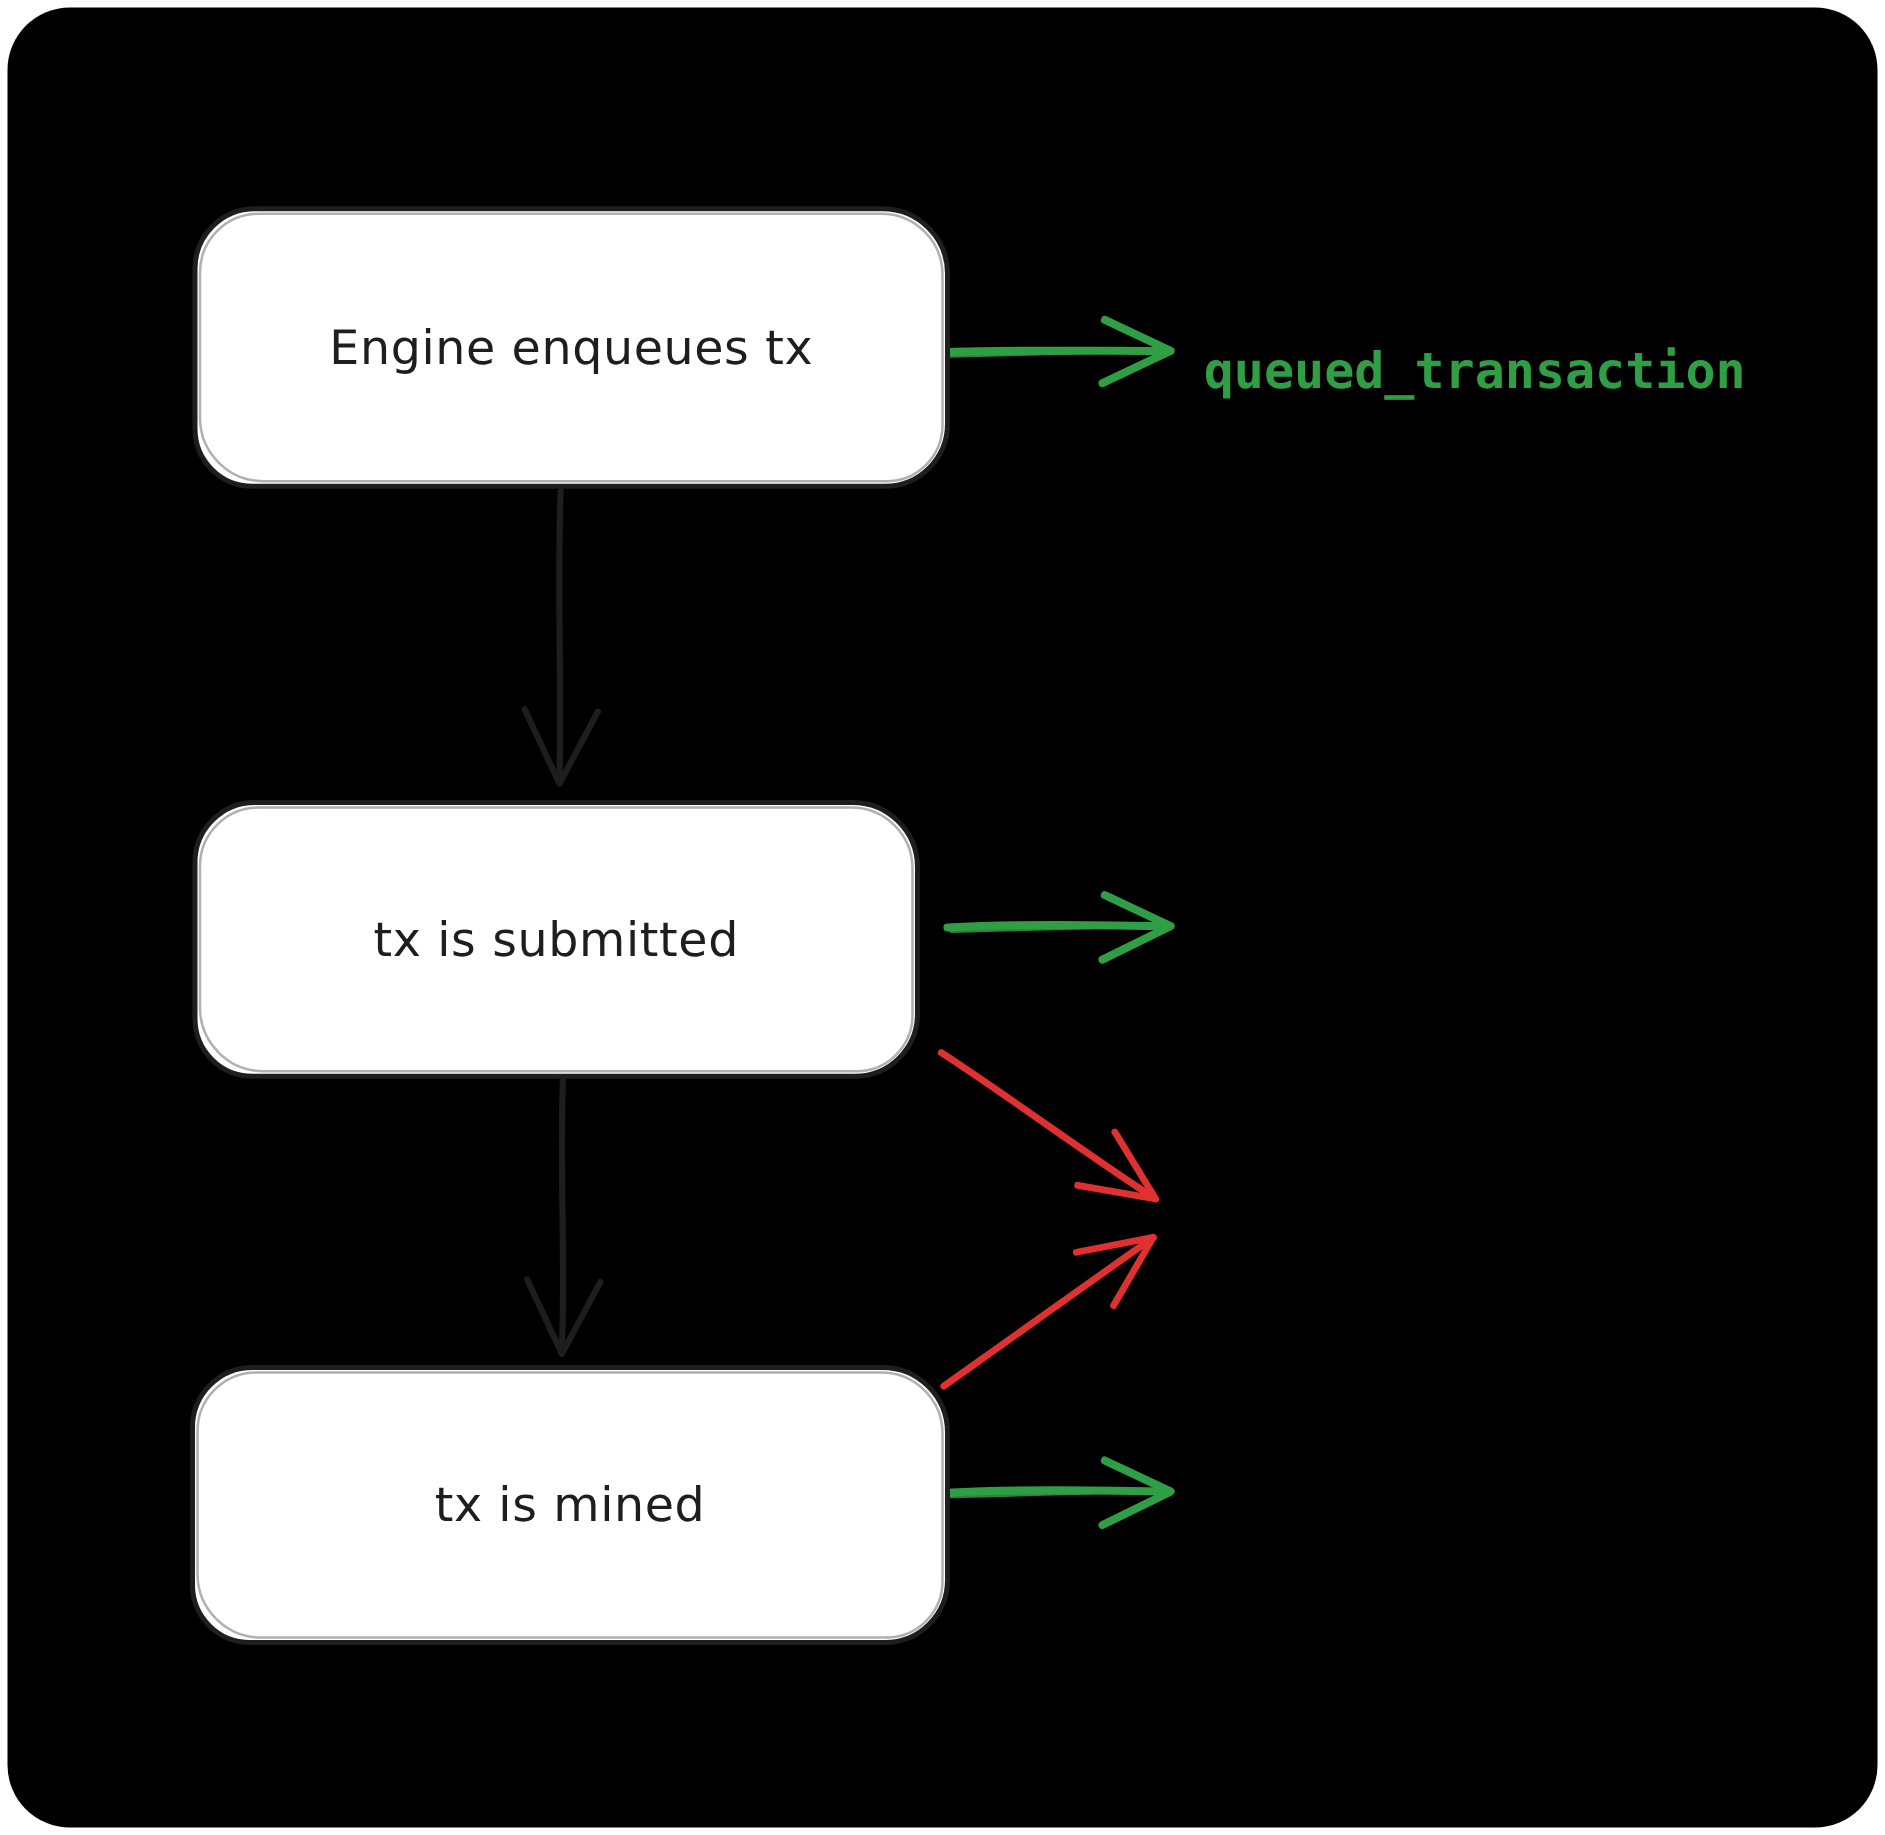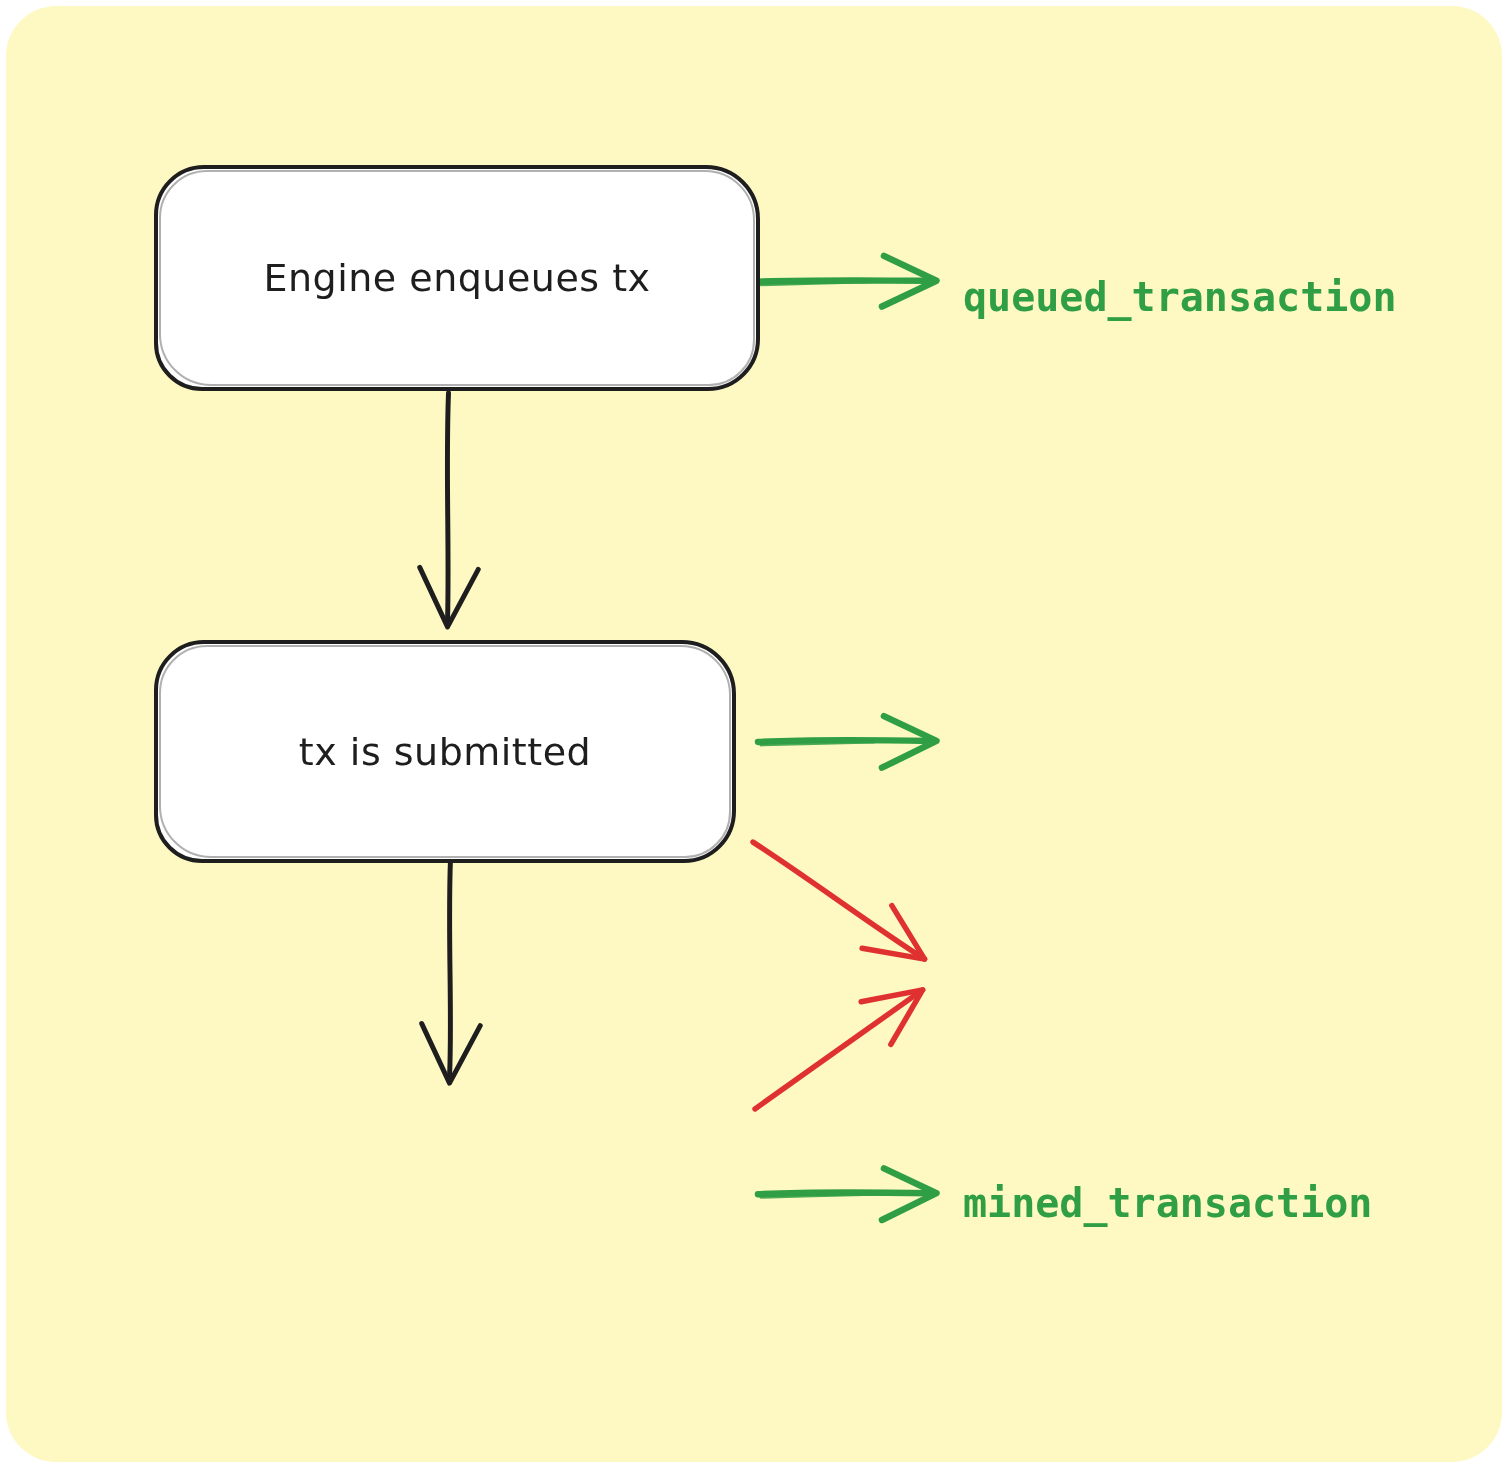--- a/index.html
+++ b/index.html
@@ -7,21 +7,21 @@
     position: relative;
     width: 1508px;
     height: 1468px;
     background: #ffffff;
     overflow: hidden;
     font-family: "DejaVu Sans", sans-serif;
   }
   .canvas {
     position: absolute;
     inset: 6px;
-    background: #fef9c3;
+    background: #000000;
     border-radius: 50px;
   }
   .node {
     position: absolute;
     box-sizing: border-box;
     background: #ffffff;
     border: 4.5px solid #1e1e1e;
     border-radius: 50px 54px 52px 48px;
     display: flex;
     flex-direction: column;
@@ -116,21 +116,23 @@
     </svg>
 
     <div class="node node-1">
       <span>Engine enqueues tx</span>
     </div>
 
     <div class="node node-2">
       <span>tx is submitted</span>
     </div>
 
+    <div class="node node-3">
+      <span>tx is mined</span>
+    </div>
 
     <span class="event-label event-green lbl-queued">queued_transaction</span>
 
 
 
-    <span class="event-label event-green lbl-mined">mined_transaction</span>
 
   </div>
 </div>
 
 </body></html>

